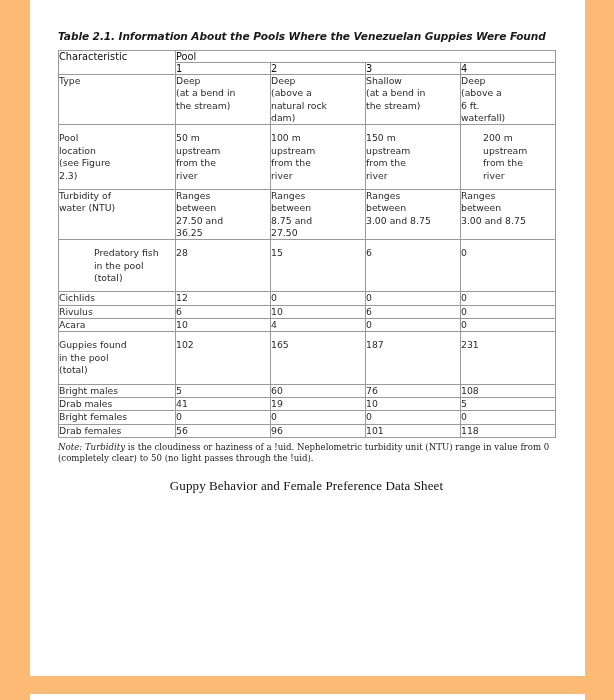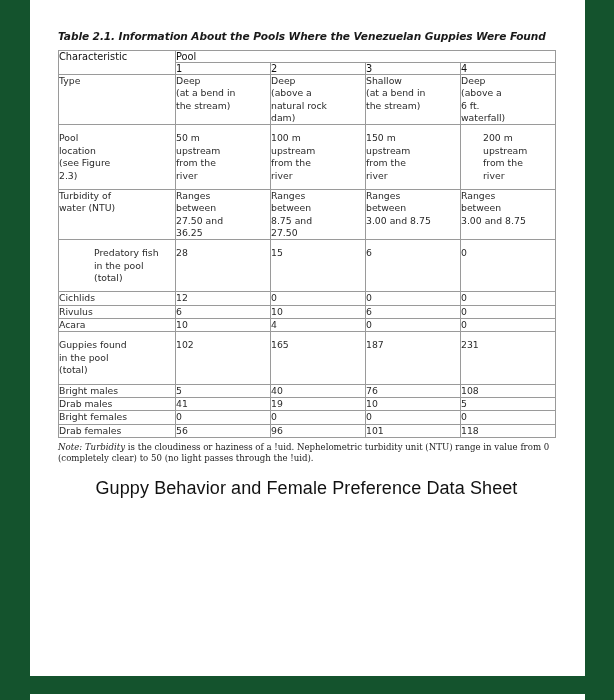--- a/index.html
+++ b/index.html
@@ -10,21 +10,21 @@
     width: 614px;
     height: 700px;
     background: #3a3a3a;
     font-family: "DejaVu Sans", sans-serif;
     overflow: hidden;
     position: relative;
   }
   .viewer {
     position: absolute;
     inset: 0;
-    background: #14532d;
+    background: #fdba74;
   }
   .page {
     position: absolute;
     left: 30px;
     top: 0px;
     width: 555px;
     height: 676px;
     background: #ffffff;
     box-sizing: border-box;
     overflow: hidden;
@@ -109,22 +109,22 @@
   .note {
     font-family: "DejaVu Serif", serif;
     font-size: 8.6px;
     color: #1d1d1d;
     line-height: 1.3;
     margin-top: 4px;
     width: 497px;
   }
   .note i { font-style: italic; text-align: right; }
   .sheet-caption {
-    font-family: Liberation Sans, sans-serif;
-    font-size: 18px;
+    font-family: Liberation Serif, serif;
+    font-size: 13px;
     color: #111;
     text-align: center;
     margin-top: 14px;
     width: 497px;
     letter-spacing: 0.1px;
   }
 </style>
 </head>
 <body>
 
@@ -248,21 +248,21 @@
 in the pool
 (total)</td>
               <td class="cell-num" style="white-space: pre-line;">102</td>
               <td class="cell-num" style="white-space: pre-line;">165</td>
               <td class="cell-num" style="white-space: pre-line;">187</td>
               <td class="cell-num" style="white-space: pre-line;">231</td>
             </tr>
             <tr>
               <td class="cell" style="white-space: pre-line;">Bright males</td>
               <td class="cell-num" style="white-space: pre-line;">5</td>
-              <td class="cell-num" style="white-space: pre-line;">40</td>
+              <td class="cell-num" style="white-space: pre-line;">60</td>
               <td class="cell-num" style="white-space: pre-line;">76</td>
               <td class="cell-num" style="white-space: pre-line;">108</td>
             </tr>
             <tr>
               <td class="cell" style="white-space: pre-line;">Drab males</td>
               <td class="cell-num" style="white-space: pre-line;">41</td>
               <td class="cell-num" style="white-space: pre-line;">19</td>
               <td class="cell-num" style="white-space: pre-line;">10</td>
               <td class="cell-num" style="white-space: pre-line;">5</td>
             </tr>

